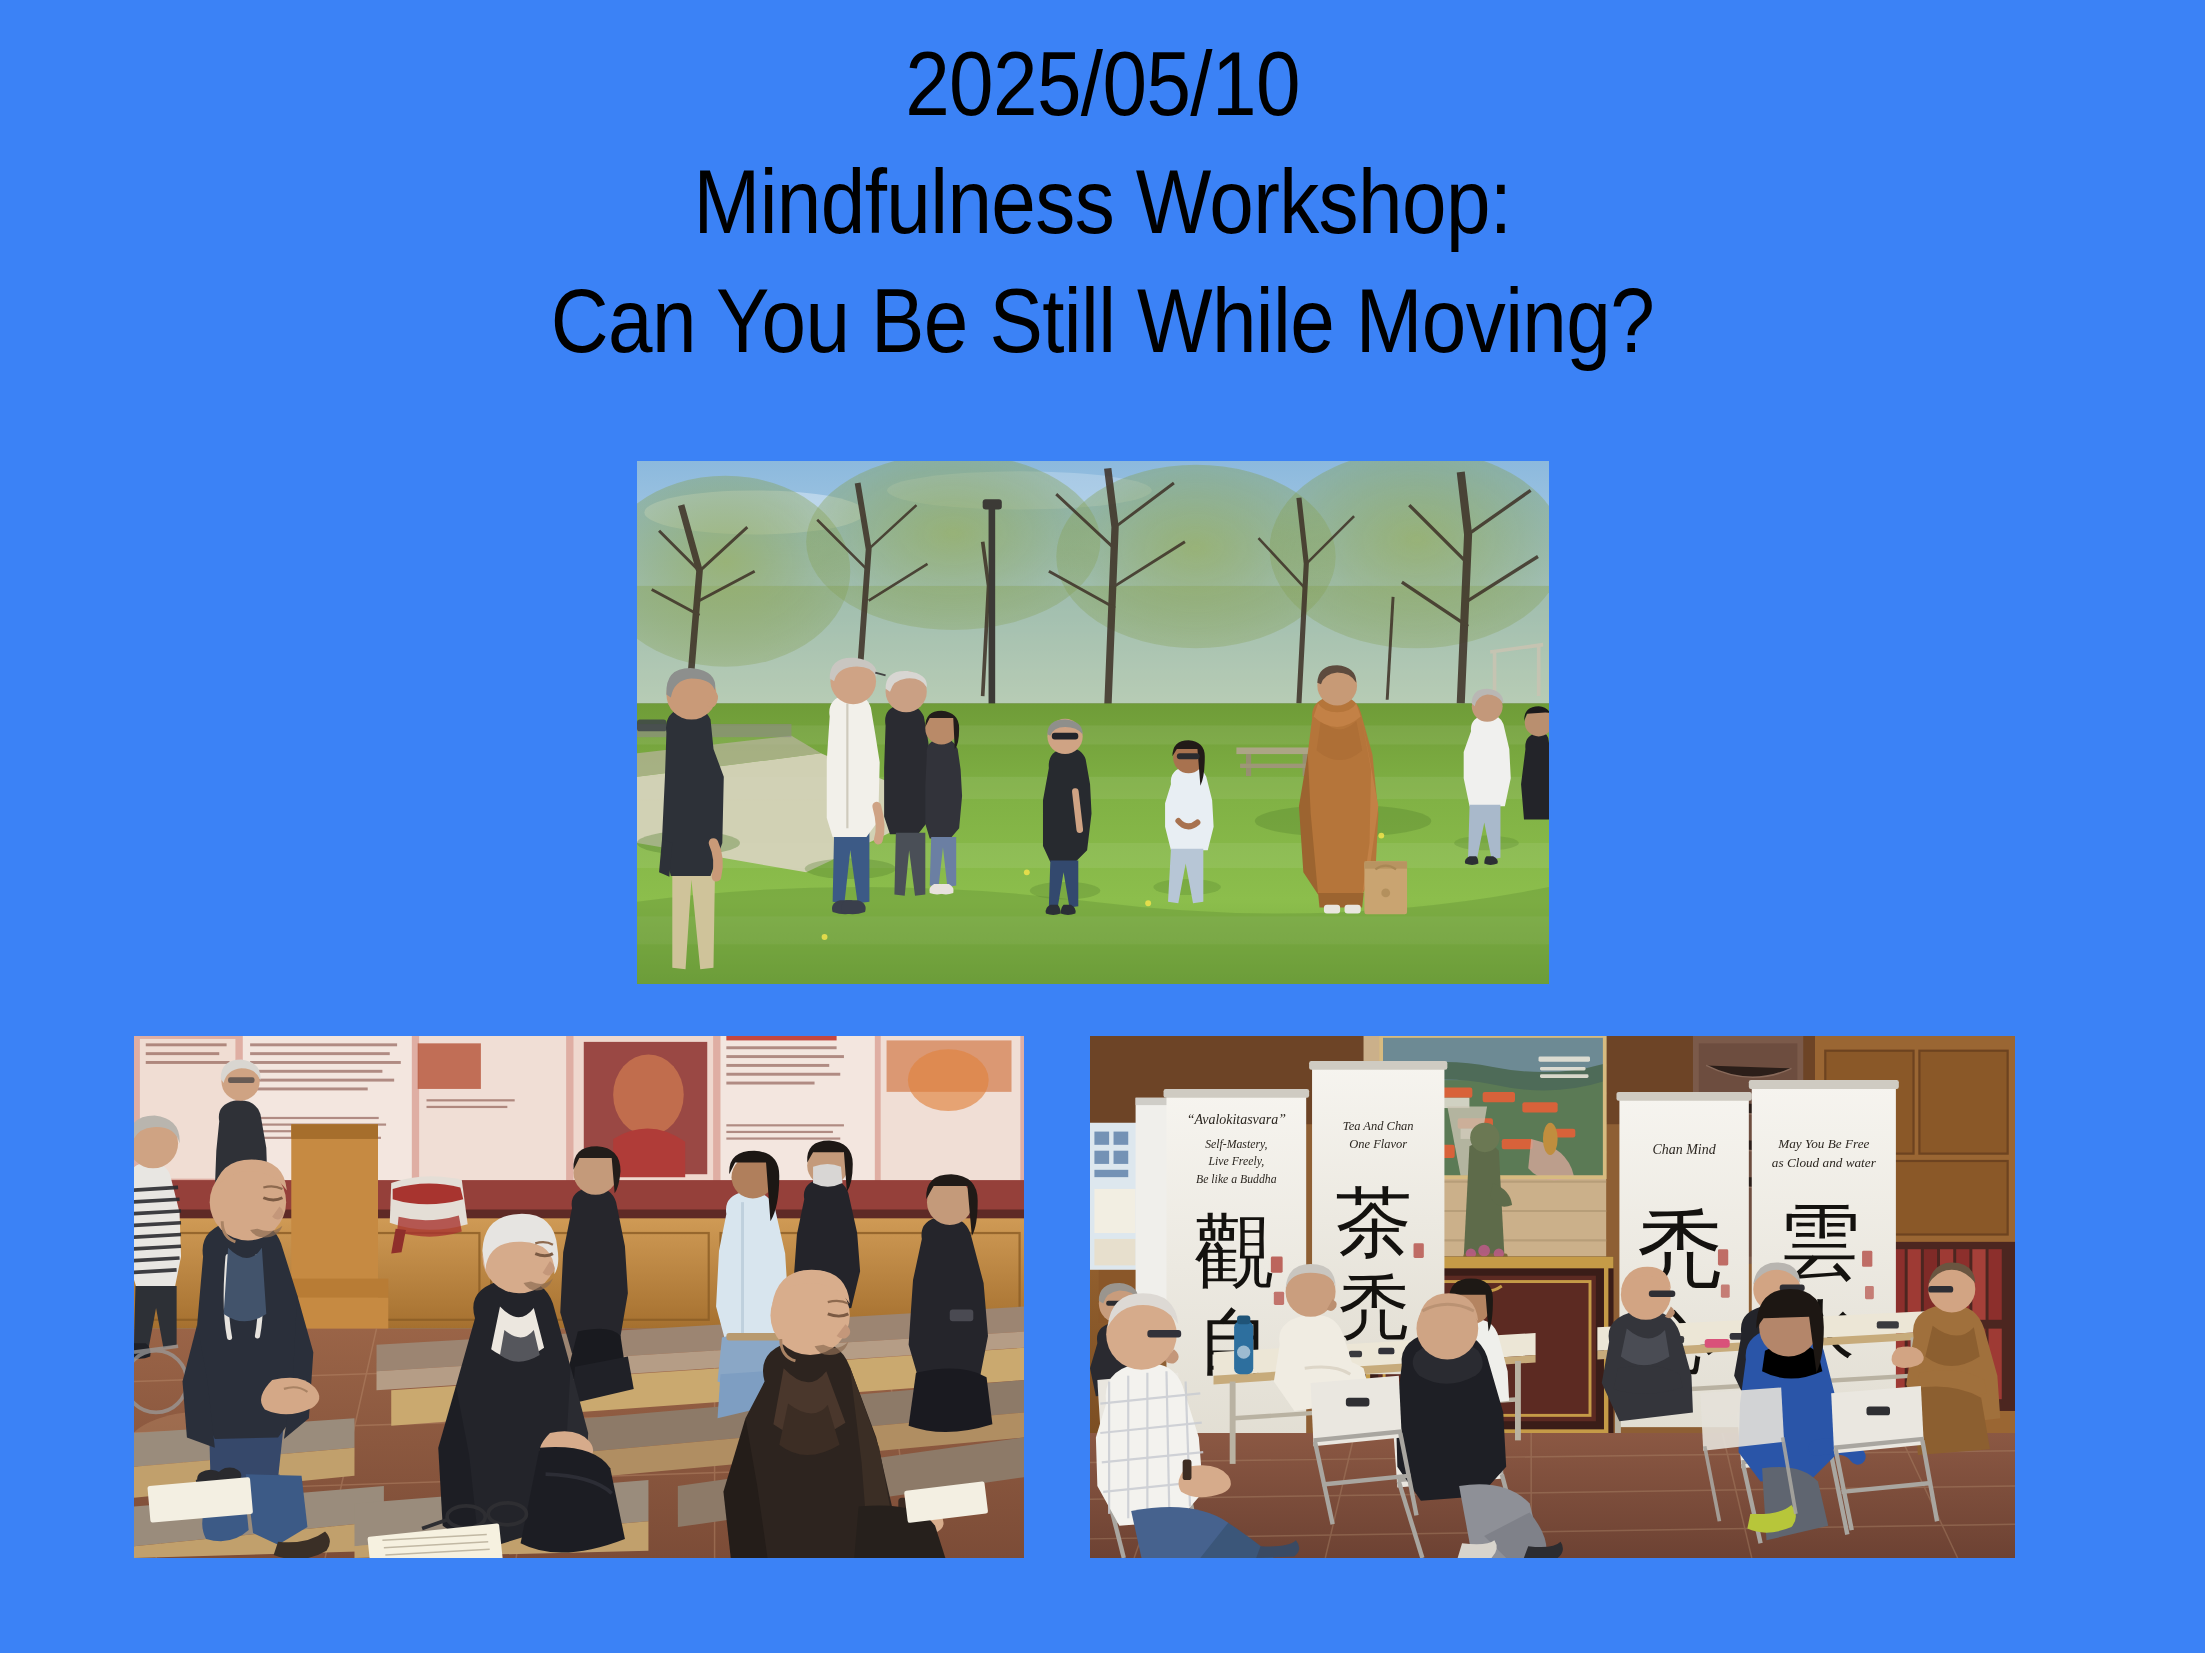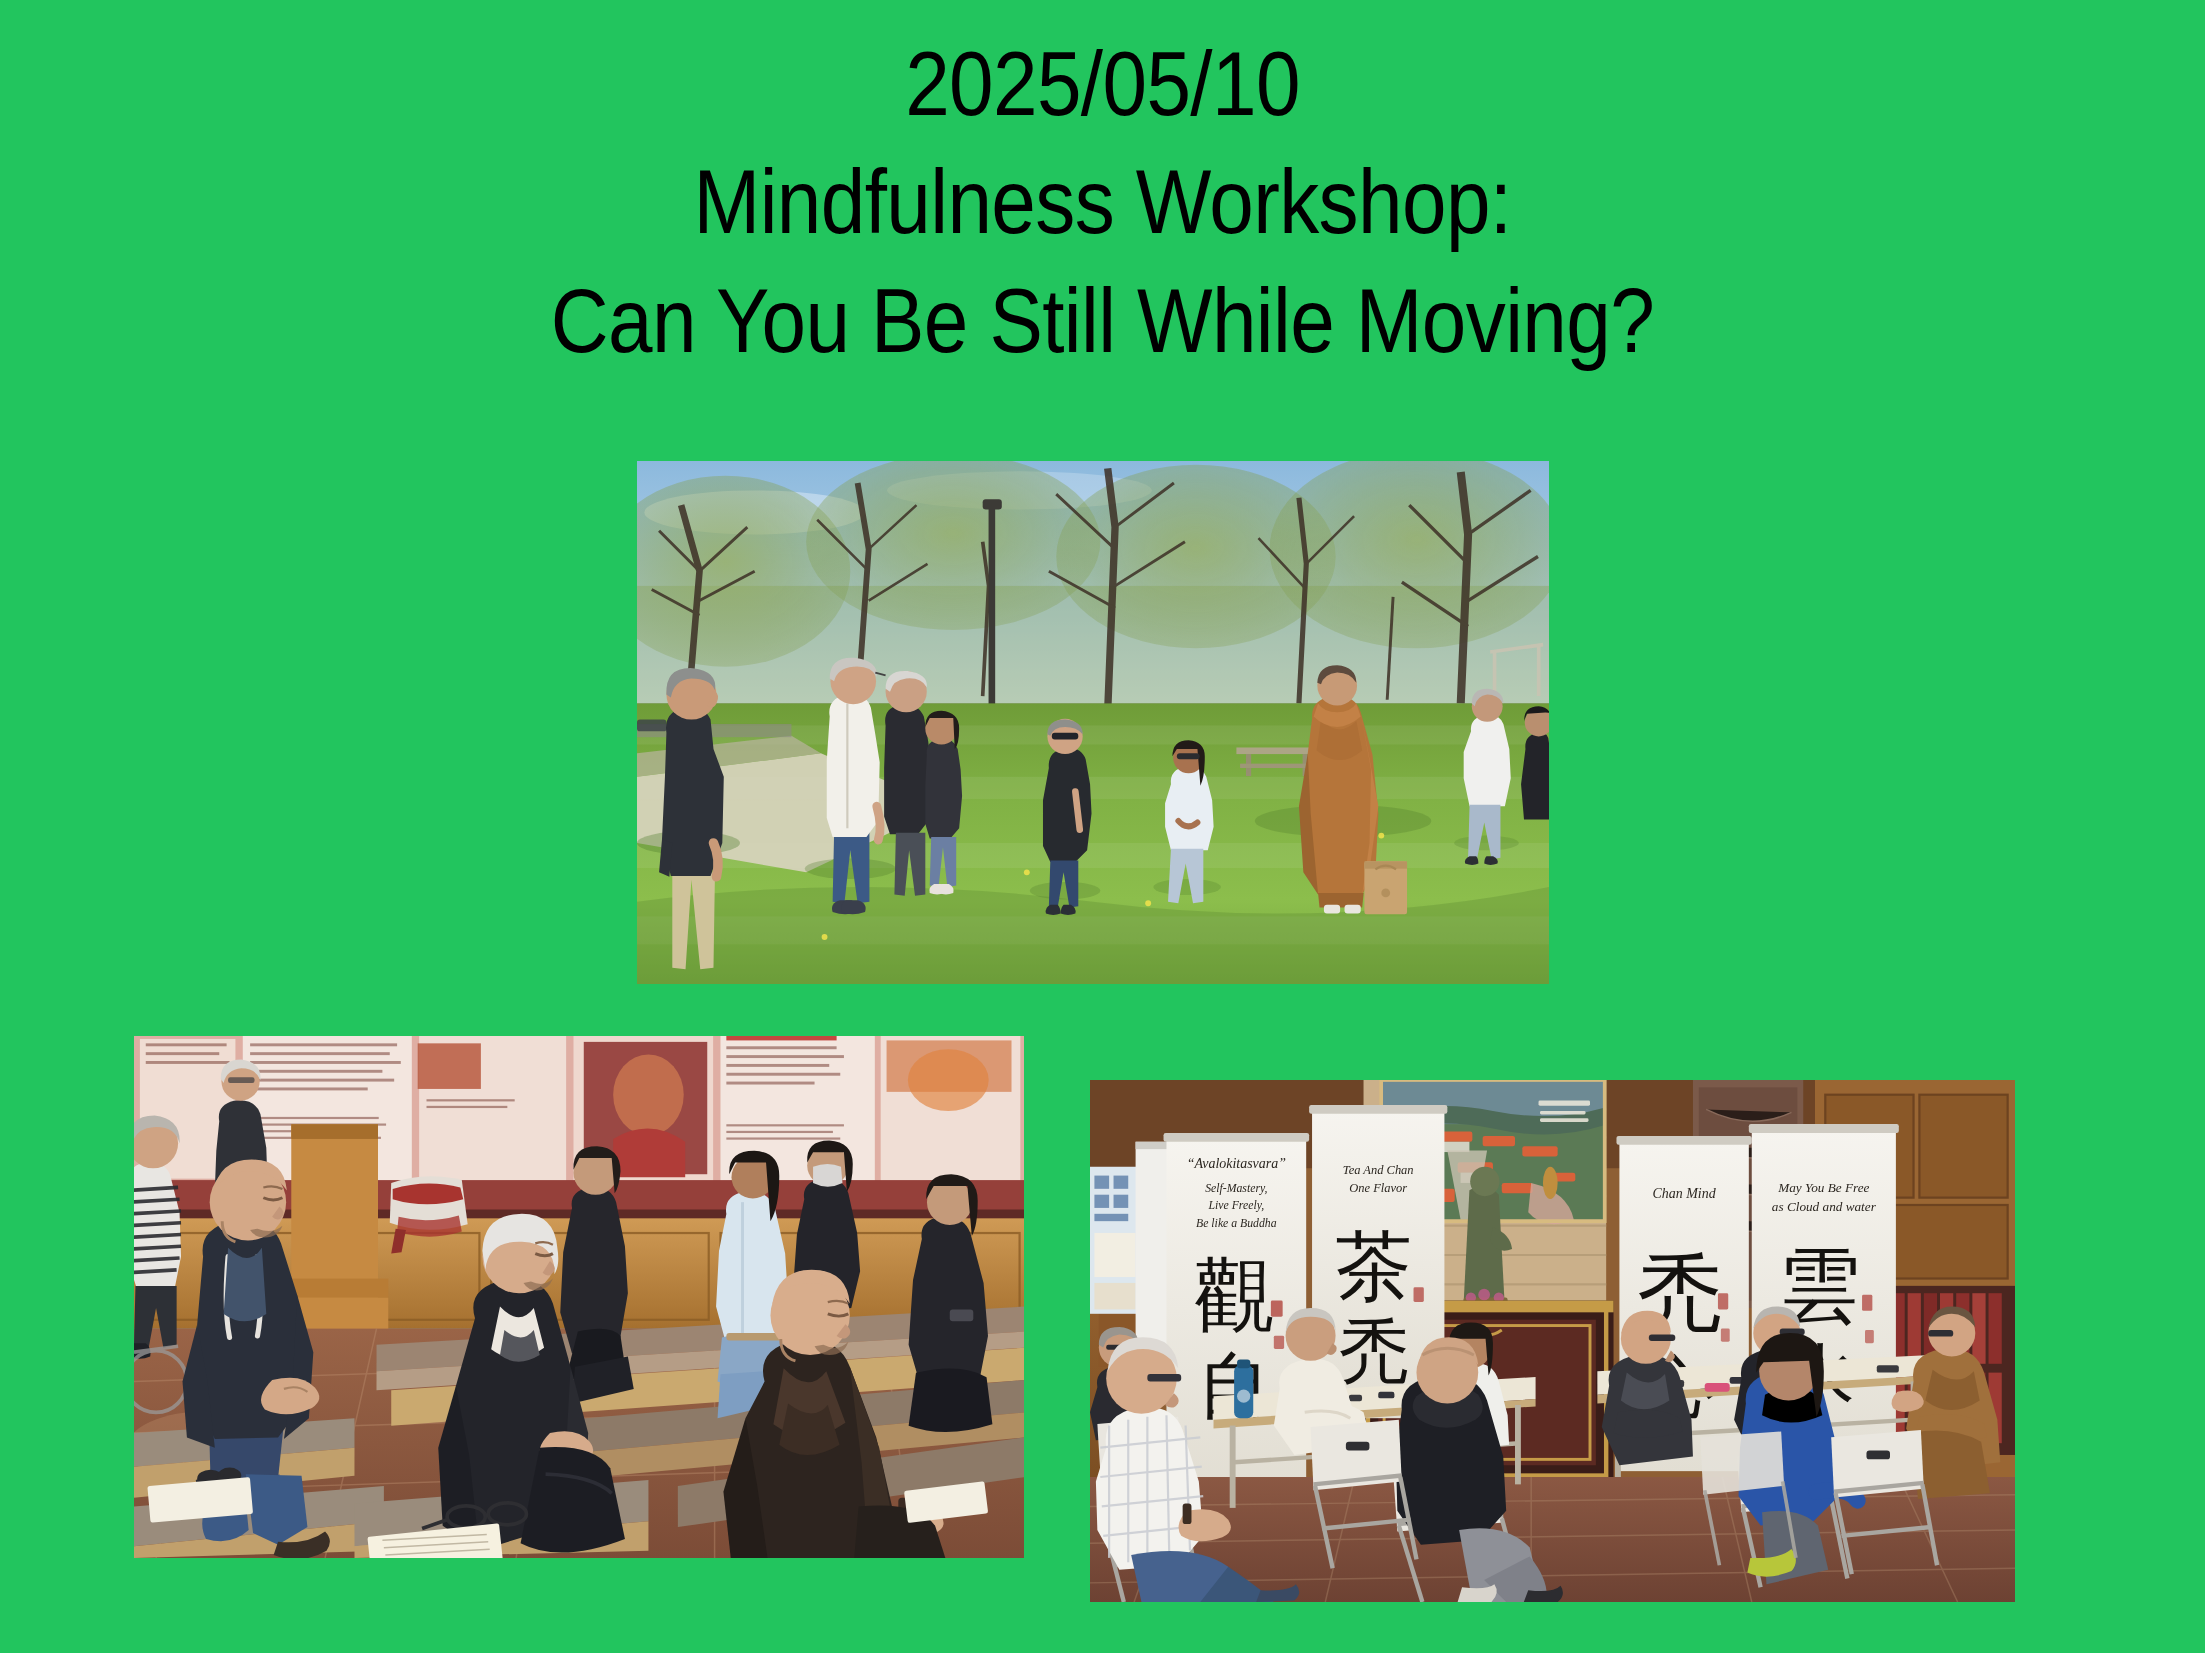--- a/index.html
+++ b/index.html
@@ -10,21 +10,21 @@
     width: 2205px;
     height: 1654px;
     background: #fdf2cf;
     font-family: "Liberation Sans", sans-serif;
     overflow: hidden;
     position: relative;
   }
   .slide {
     position: absolute;
     inset: 0;
-    background: #22c55e;
+    background: #3b82f6;
   }
   
   .title-block {
     position: absolute;
     left: 0;
     top: 25px;
     width: 2205px;
     text-align: center;
     color: #000000;
     font-family: "Liberation Sans Narrow", "Liberation Sans", sans-serif;
@@ -46,21 +46,21 @@
   }
   #photo-outdoor {
     left: 637px;  top: 461px;
     width: 912px; height: 523px;
   }
   #photo-hall {
     left: 134px;  top: 1036px;
     width: 890px; height: 522px;
   }
   #photo-tea {
-    left: 1090px; top: 1080px;
+    left: 1090px; top: 1036px;
     width: 925px; height: 522px;
   }
   .photo svg { display: block; width: 100%; height: 100%; }
 </style>
 </head>
 <body style="background: rgb(253, 242, 207);">
 
 <div class="slide">
 
   <div class="title-block">

